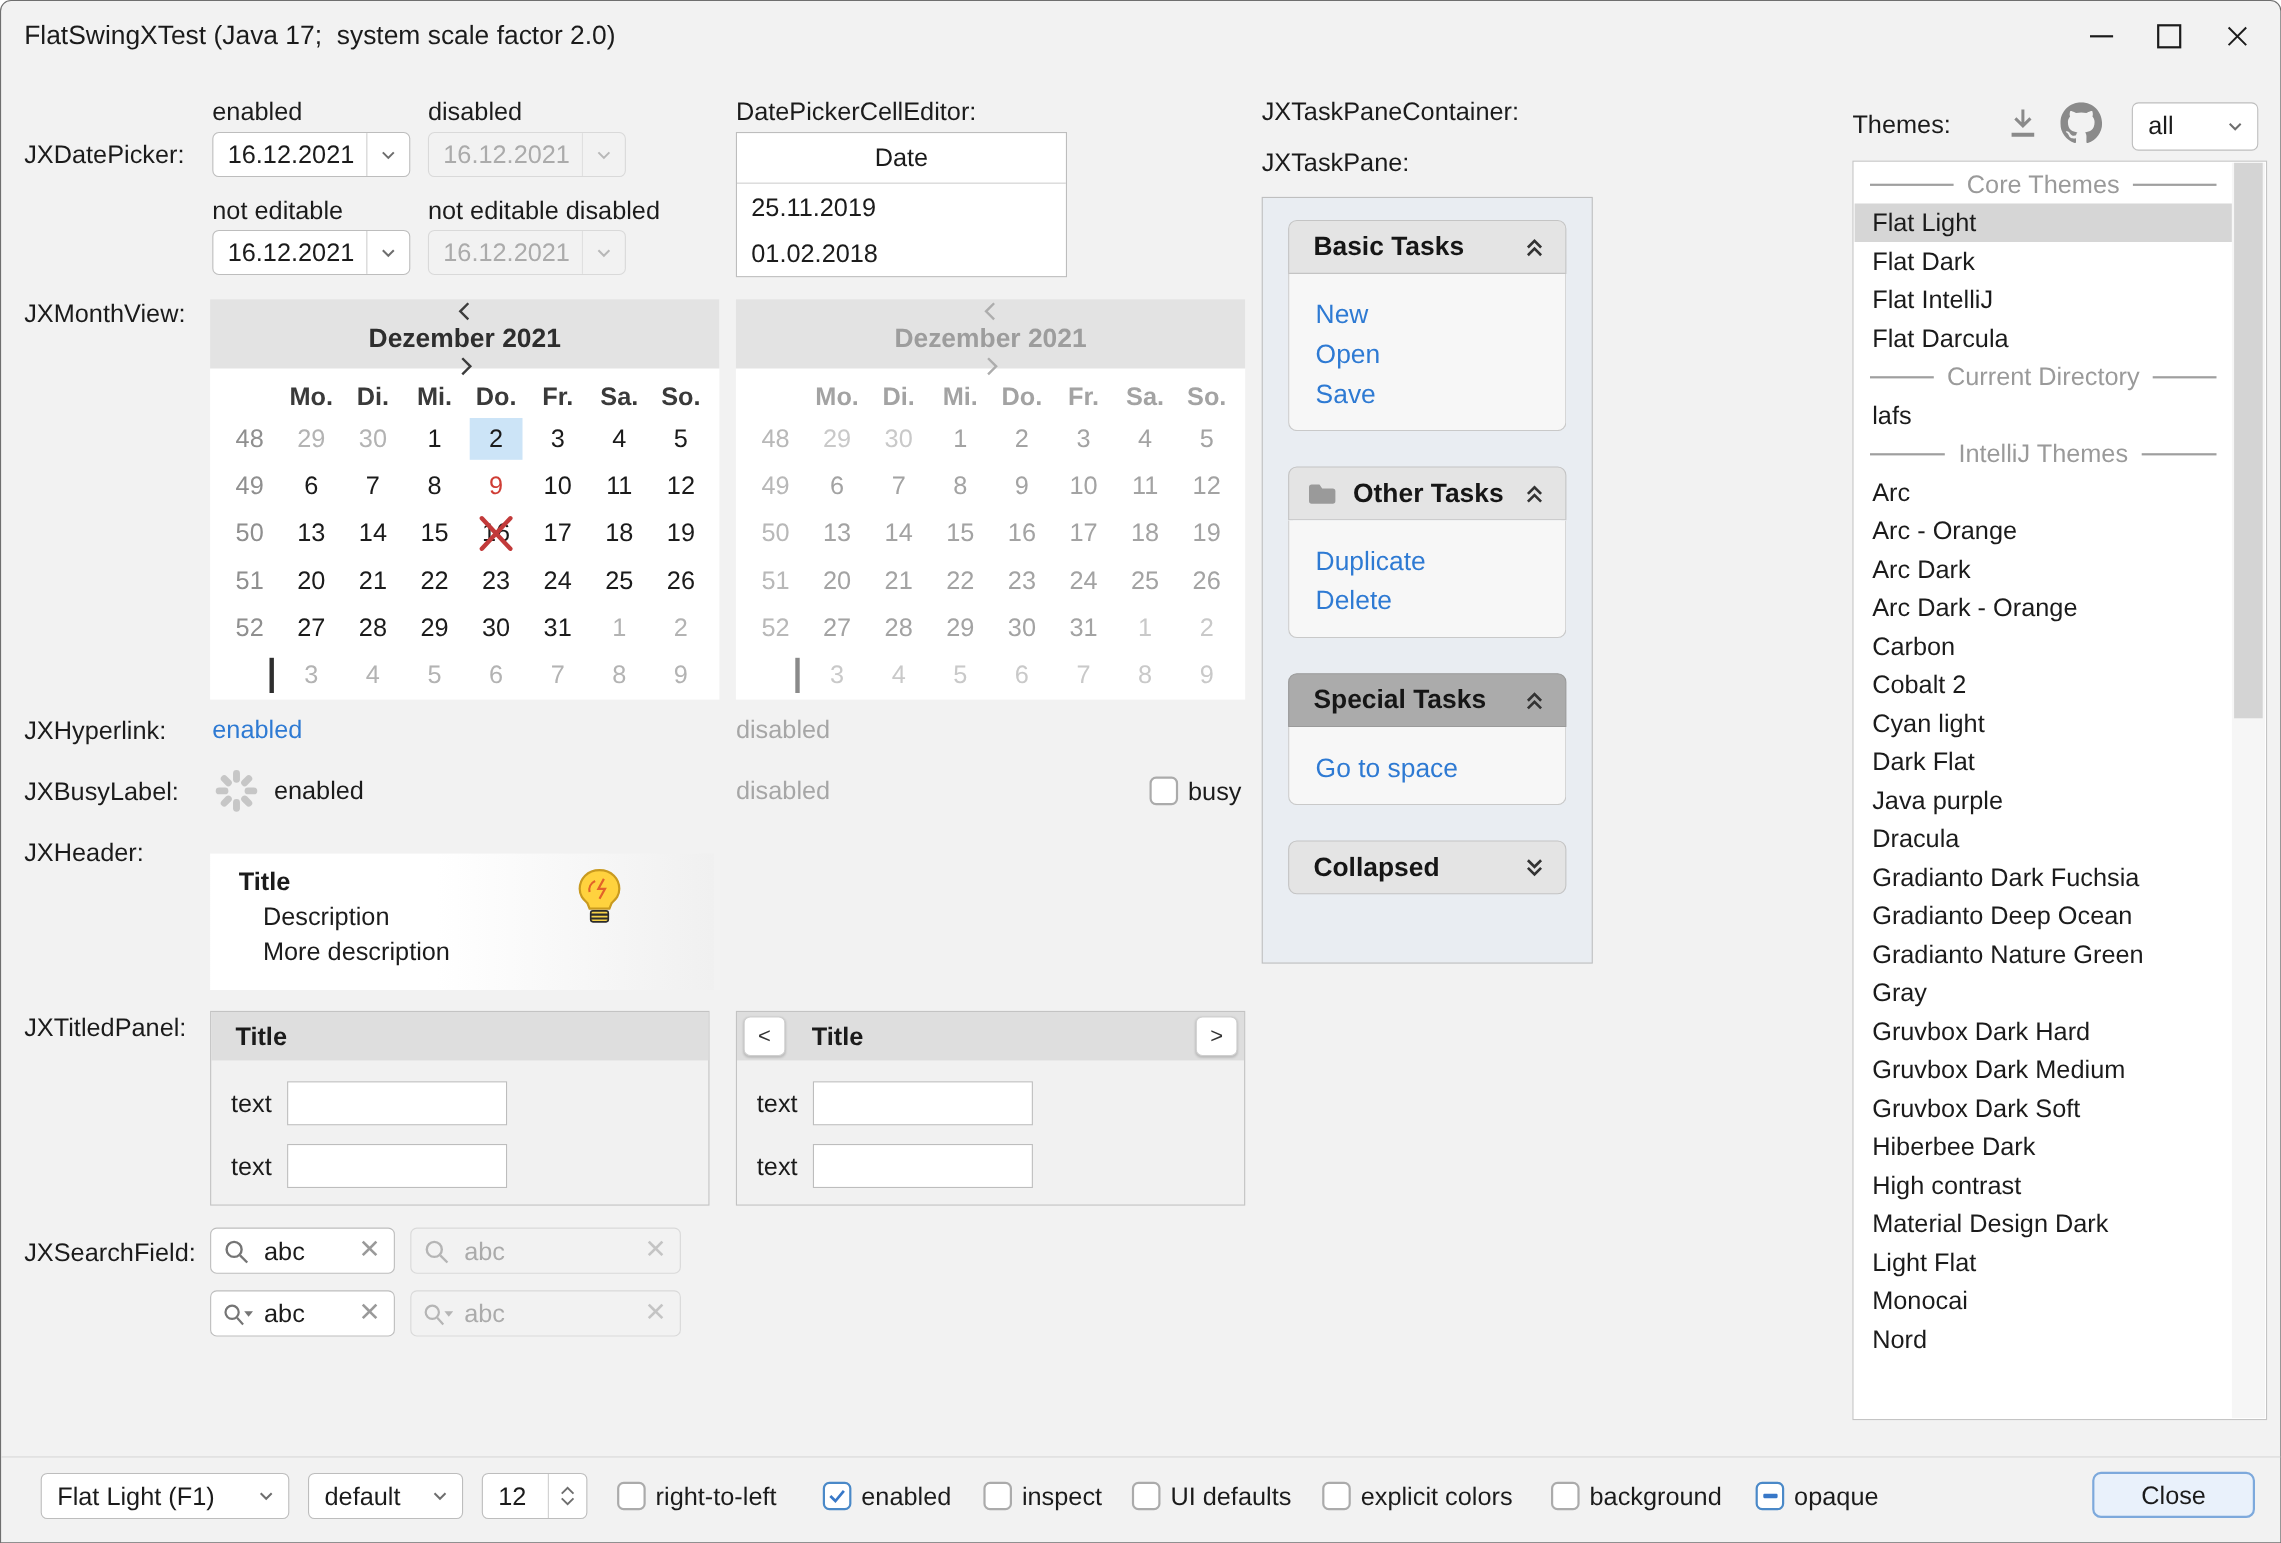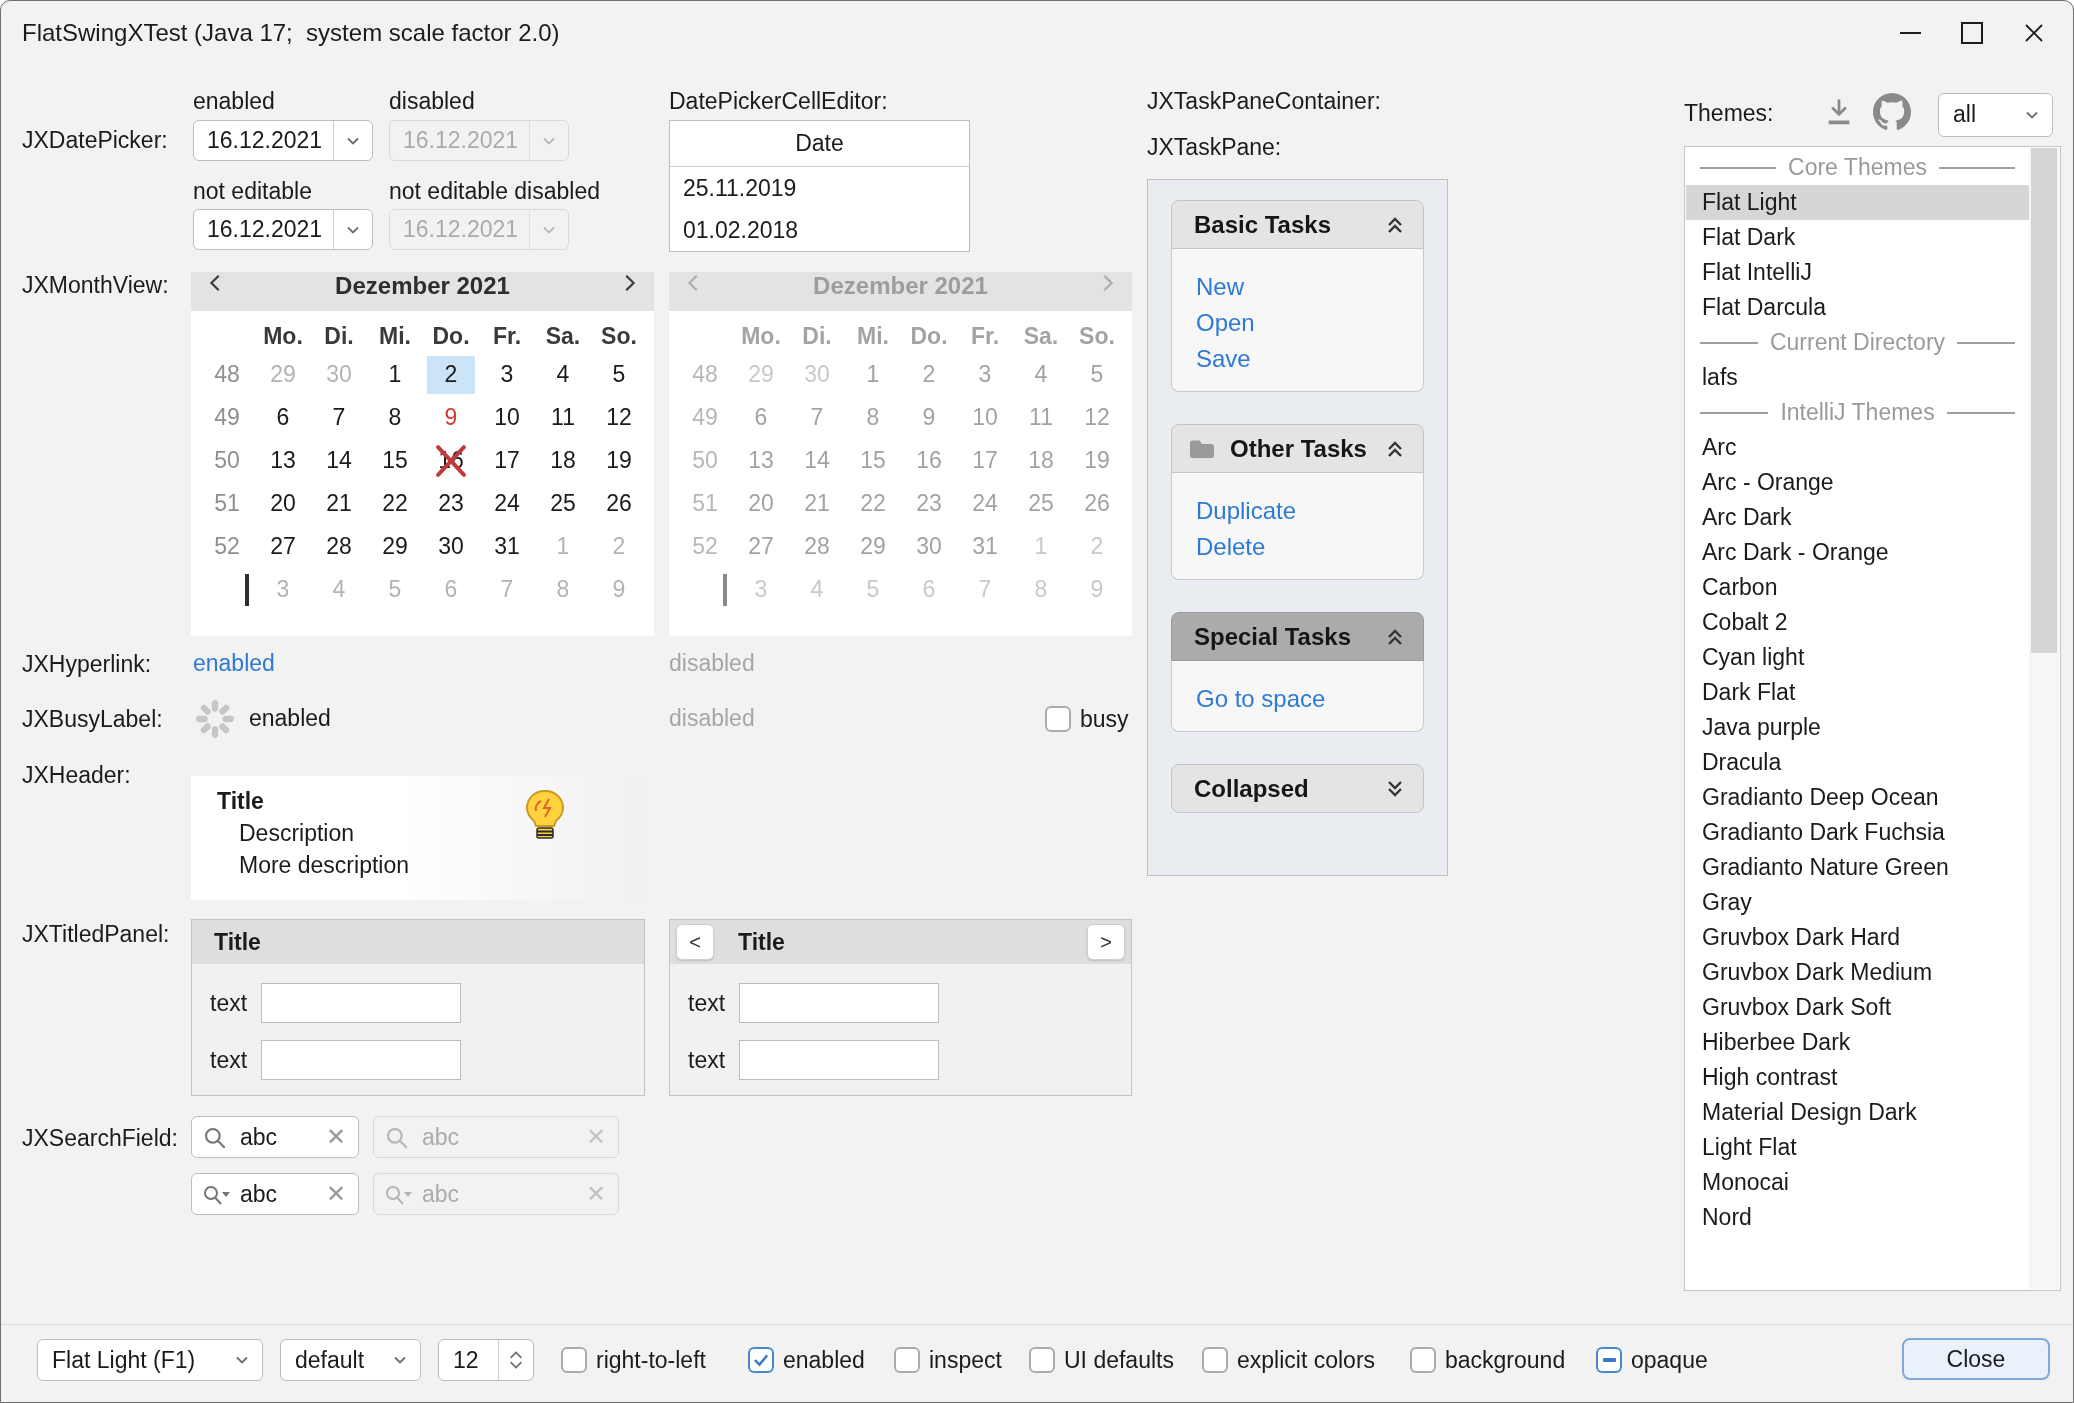--- a/index.html
+++ b/index.html
@@ -29,21 +29,21 @@
   .combo .chev{position:absolute;right:10px;top:0;bottom:0;display:flex;align-items:center;color:#6e6e6e;}
   .spin{width:96px;height:42px;}
   .spin .val{position:absolute;left:14px;line-height:40px;}
   .spin .btns{position:absolute;right:0;top:0;bottom:0;width:34px;border-left:1px solid #cfcfcf;display:flex;flex-direction:column;align-items:center;justify-content:center;color:#6e6e6e;}
   
   .tableb{position:absolute;background:#fff;border:1px solid #bdbdbd;box-sizing:border-box;}
   .thead{height:45px;line-height:45px;text-align:center;border-bottom:1px solid #cfcfcf;}
   .trow{height:42px;line-height:42px;padding-left:13px;}
   
   .monthview{position:absolute;width:463px;height:364px;background:#fff;}
-  .cal-header{height:39px;background:#e3e3e3;display:flex;align-items:flex-start;}
+  .cal-header{height:63px;background:#e3e3e3;display:flex;align-items:center;flex-direction:column;}
   .cal-nav{width:50px;display:flex;justify-content:center;color:#3c3c3c;}
   .cal-title{flex:1;text-align:center;font-weight:bold;font-size:24px;color:#2e2e2e;}
   .cal-grid{display:grid;grid-template-columns:56px repeat(7,56px);padding:8px 0 0 8px;}
   .cal-grid span{height:43px;display:flex;align-items:center;justify-content:center;}
   .cal-grid .hdr,.cal-grid .dh{height:34px;}
   .dh{font-weight:bold;color:#3a3a3a;}
   .wk{color:#8f8f8f;}
   .wk.barrow{justify-content:flex-end;}
   .wbar{width:4px;height:32px;background:#2e2e2e;margin-right:6px;}
   .dv{width:48px;height:38px;display:flex;align-items:center;justify-content:center;font-style:normal;position:relative;}
@@ -715,22 +715,22 @@
         <div class="titem">Arc</div>
         <div class="titem">Arc - Orange</div>
         <div class="titem">Arc Dark</div>
         <div class="titem">Arc Dark - Orange</div>
         <div class="titem">Carbon</div>
         <div class="titem">Cobalt 2</div>
         <div class="titem">Cyan light</div>
         <div class="titem">Dark Flat</div>
         <div class="titem">Java purple</div>
         <div class="titem">Dracula</div>
+        <div class="titem">Gradianto Dark Fuchsia</div>
         <div class="titem">Gradianto Deep Ocean</div>
-        <div class="titem">Gradianto Dark Fuchsia</div>
         <div class="titem">Gradianto Nature Green</div>
         <div class="titem">Gray</div>
         <div class="titem">Gruvbox Dark Hard</div>
         <div class="titem">Gruvbox Dark Medium</div>
         <div class="titem">Gruvbox Dark Soft</div>
         <div class="titem">Hiberbee Dark</div>
         <div class="titem">High contrast</div>
         <div class="titem">Material Design Dark</div>
         <div class="titem">Light Flat</div>
         <div class="titem">Monocai</div>

